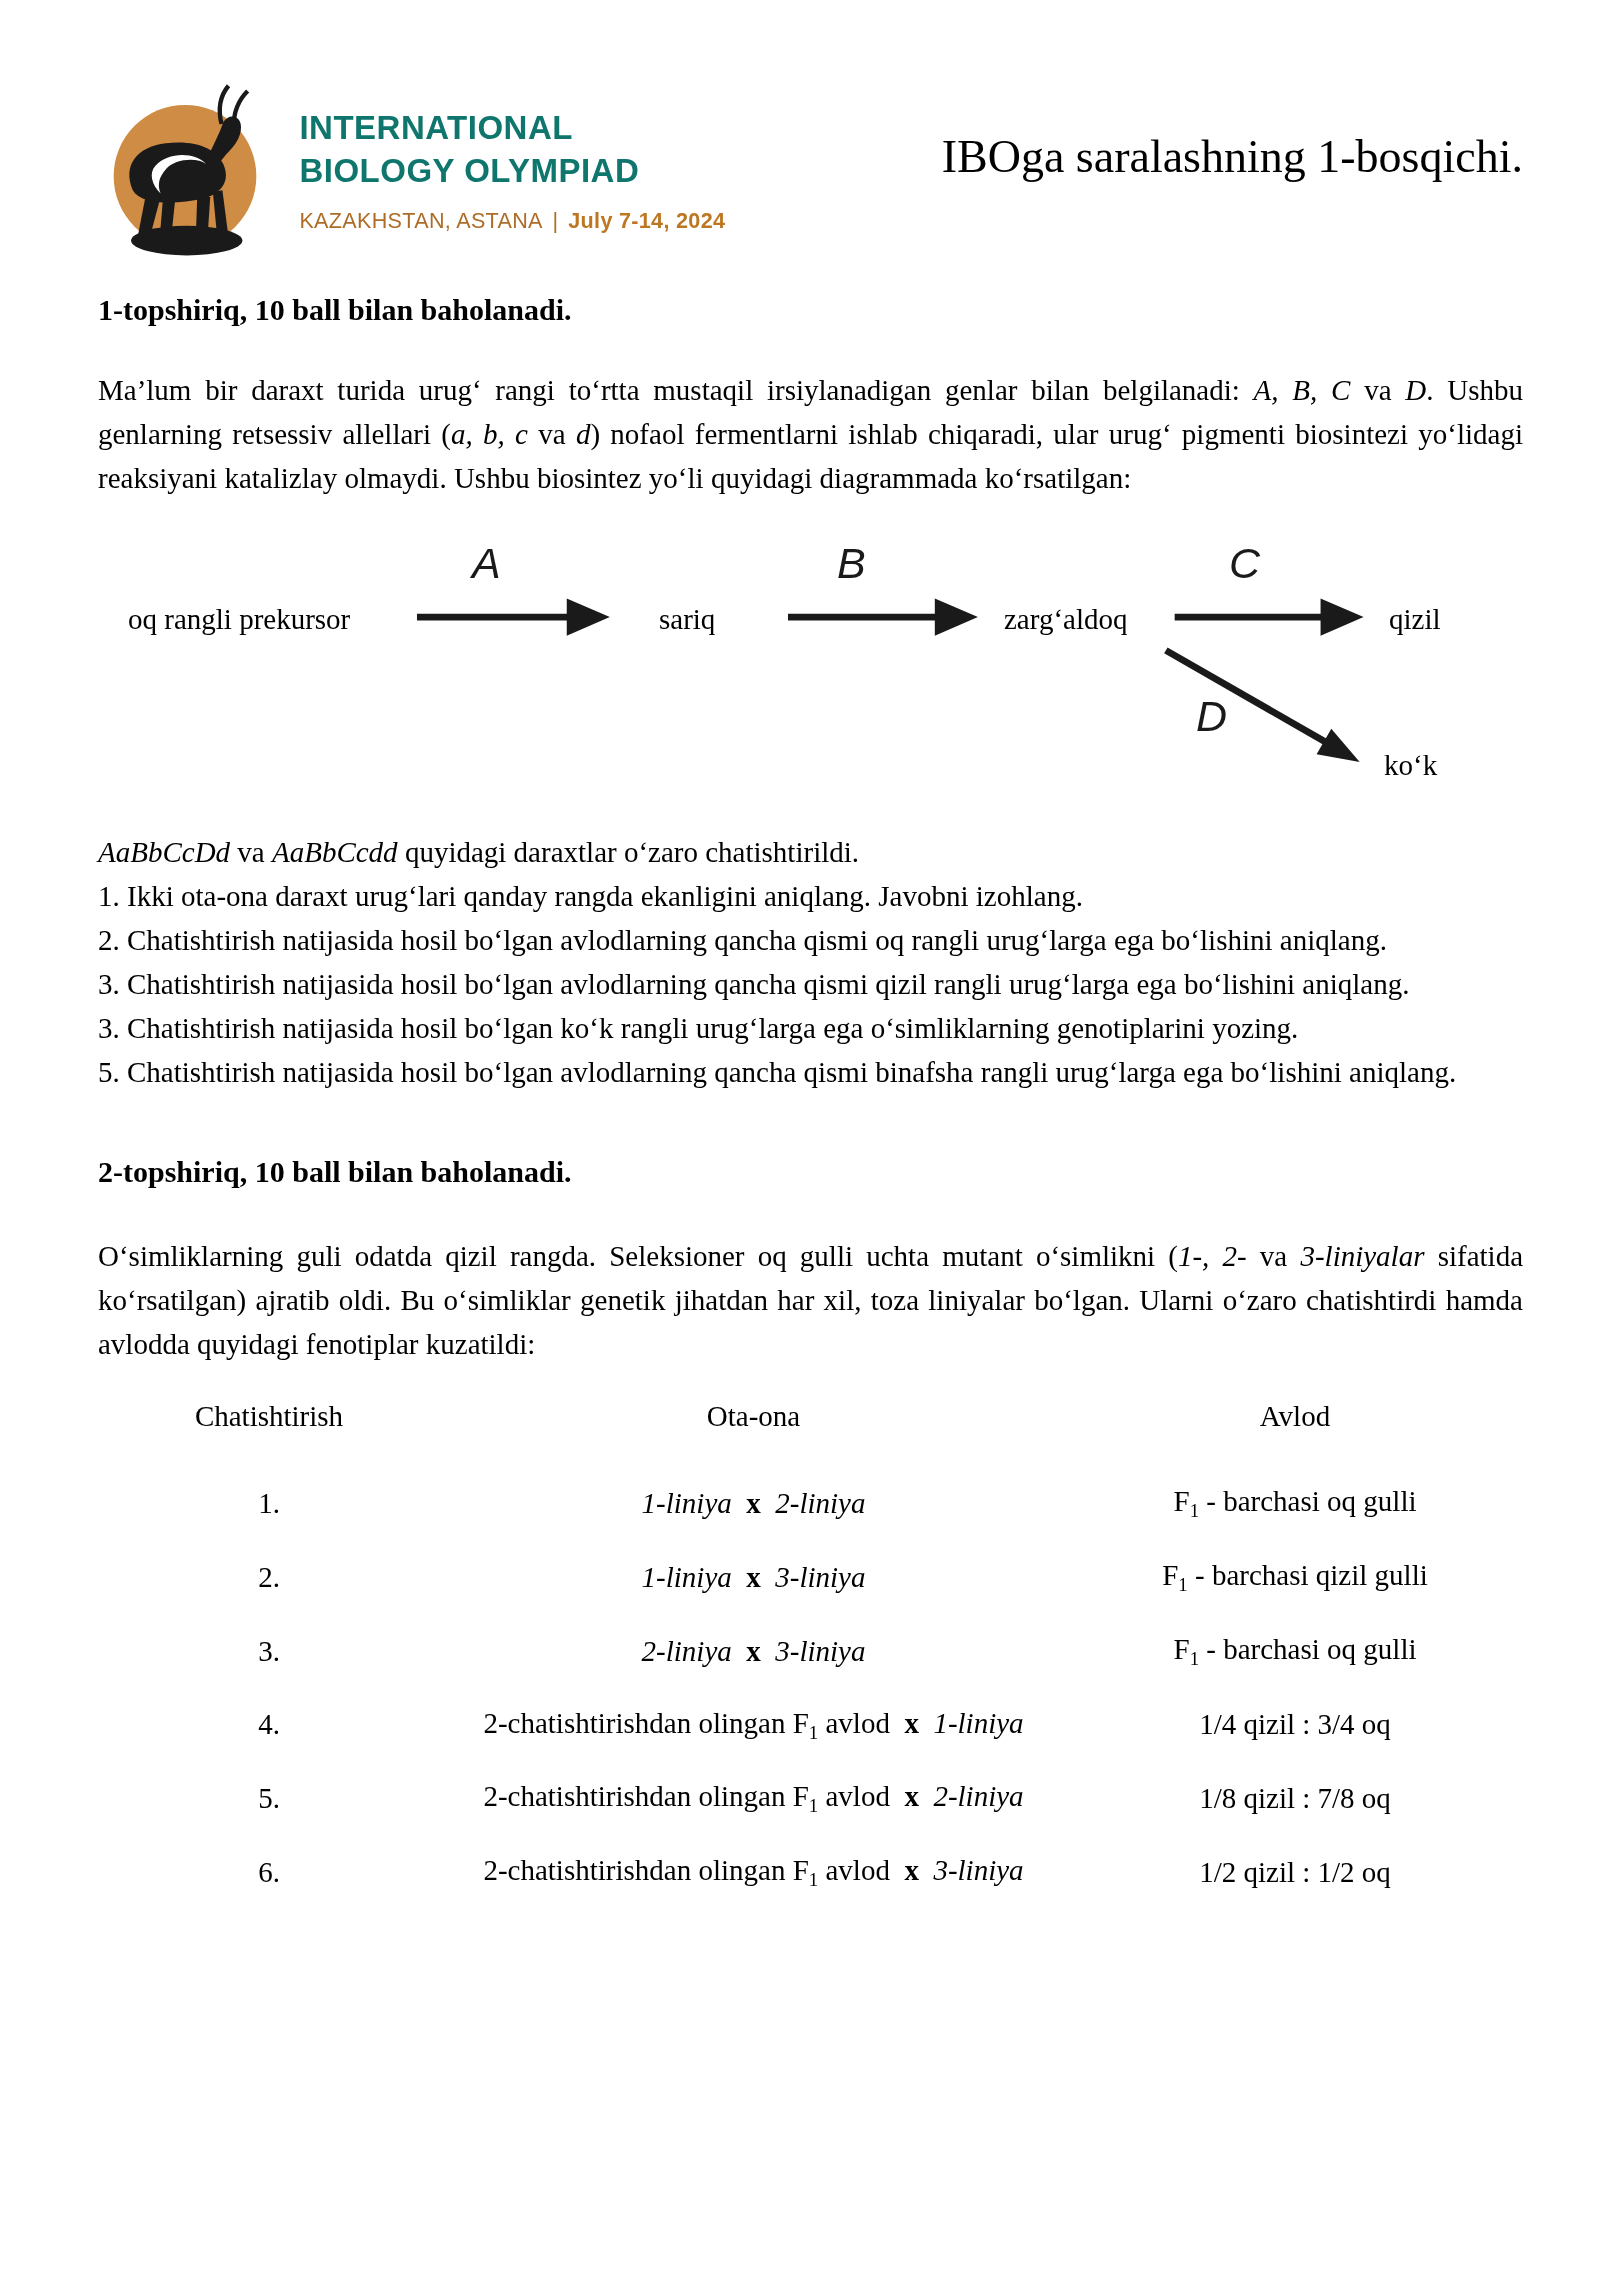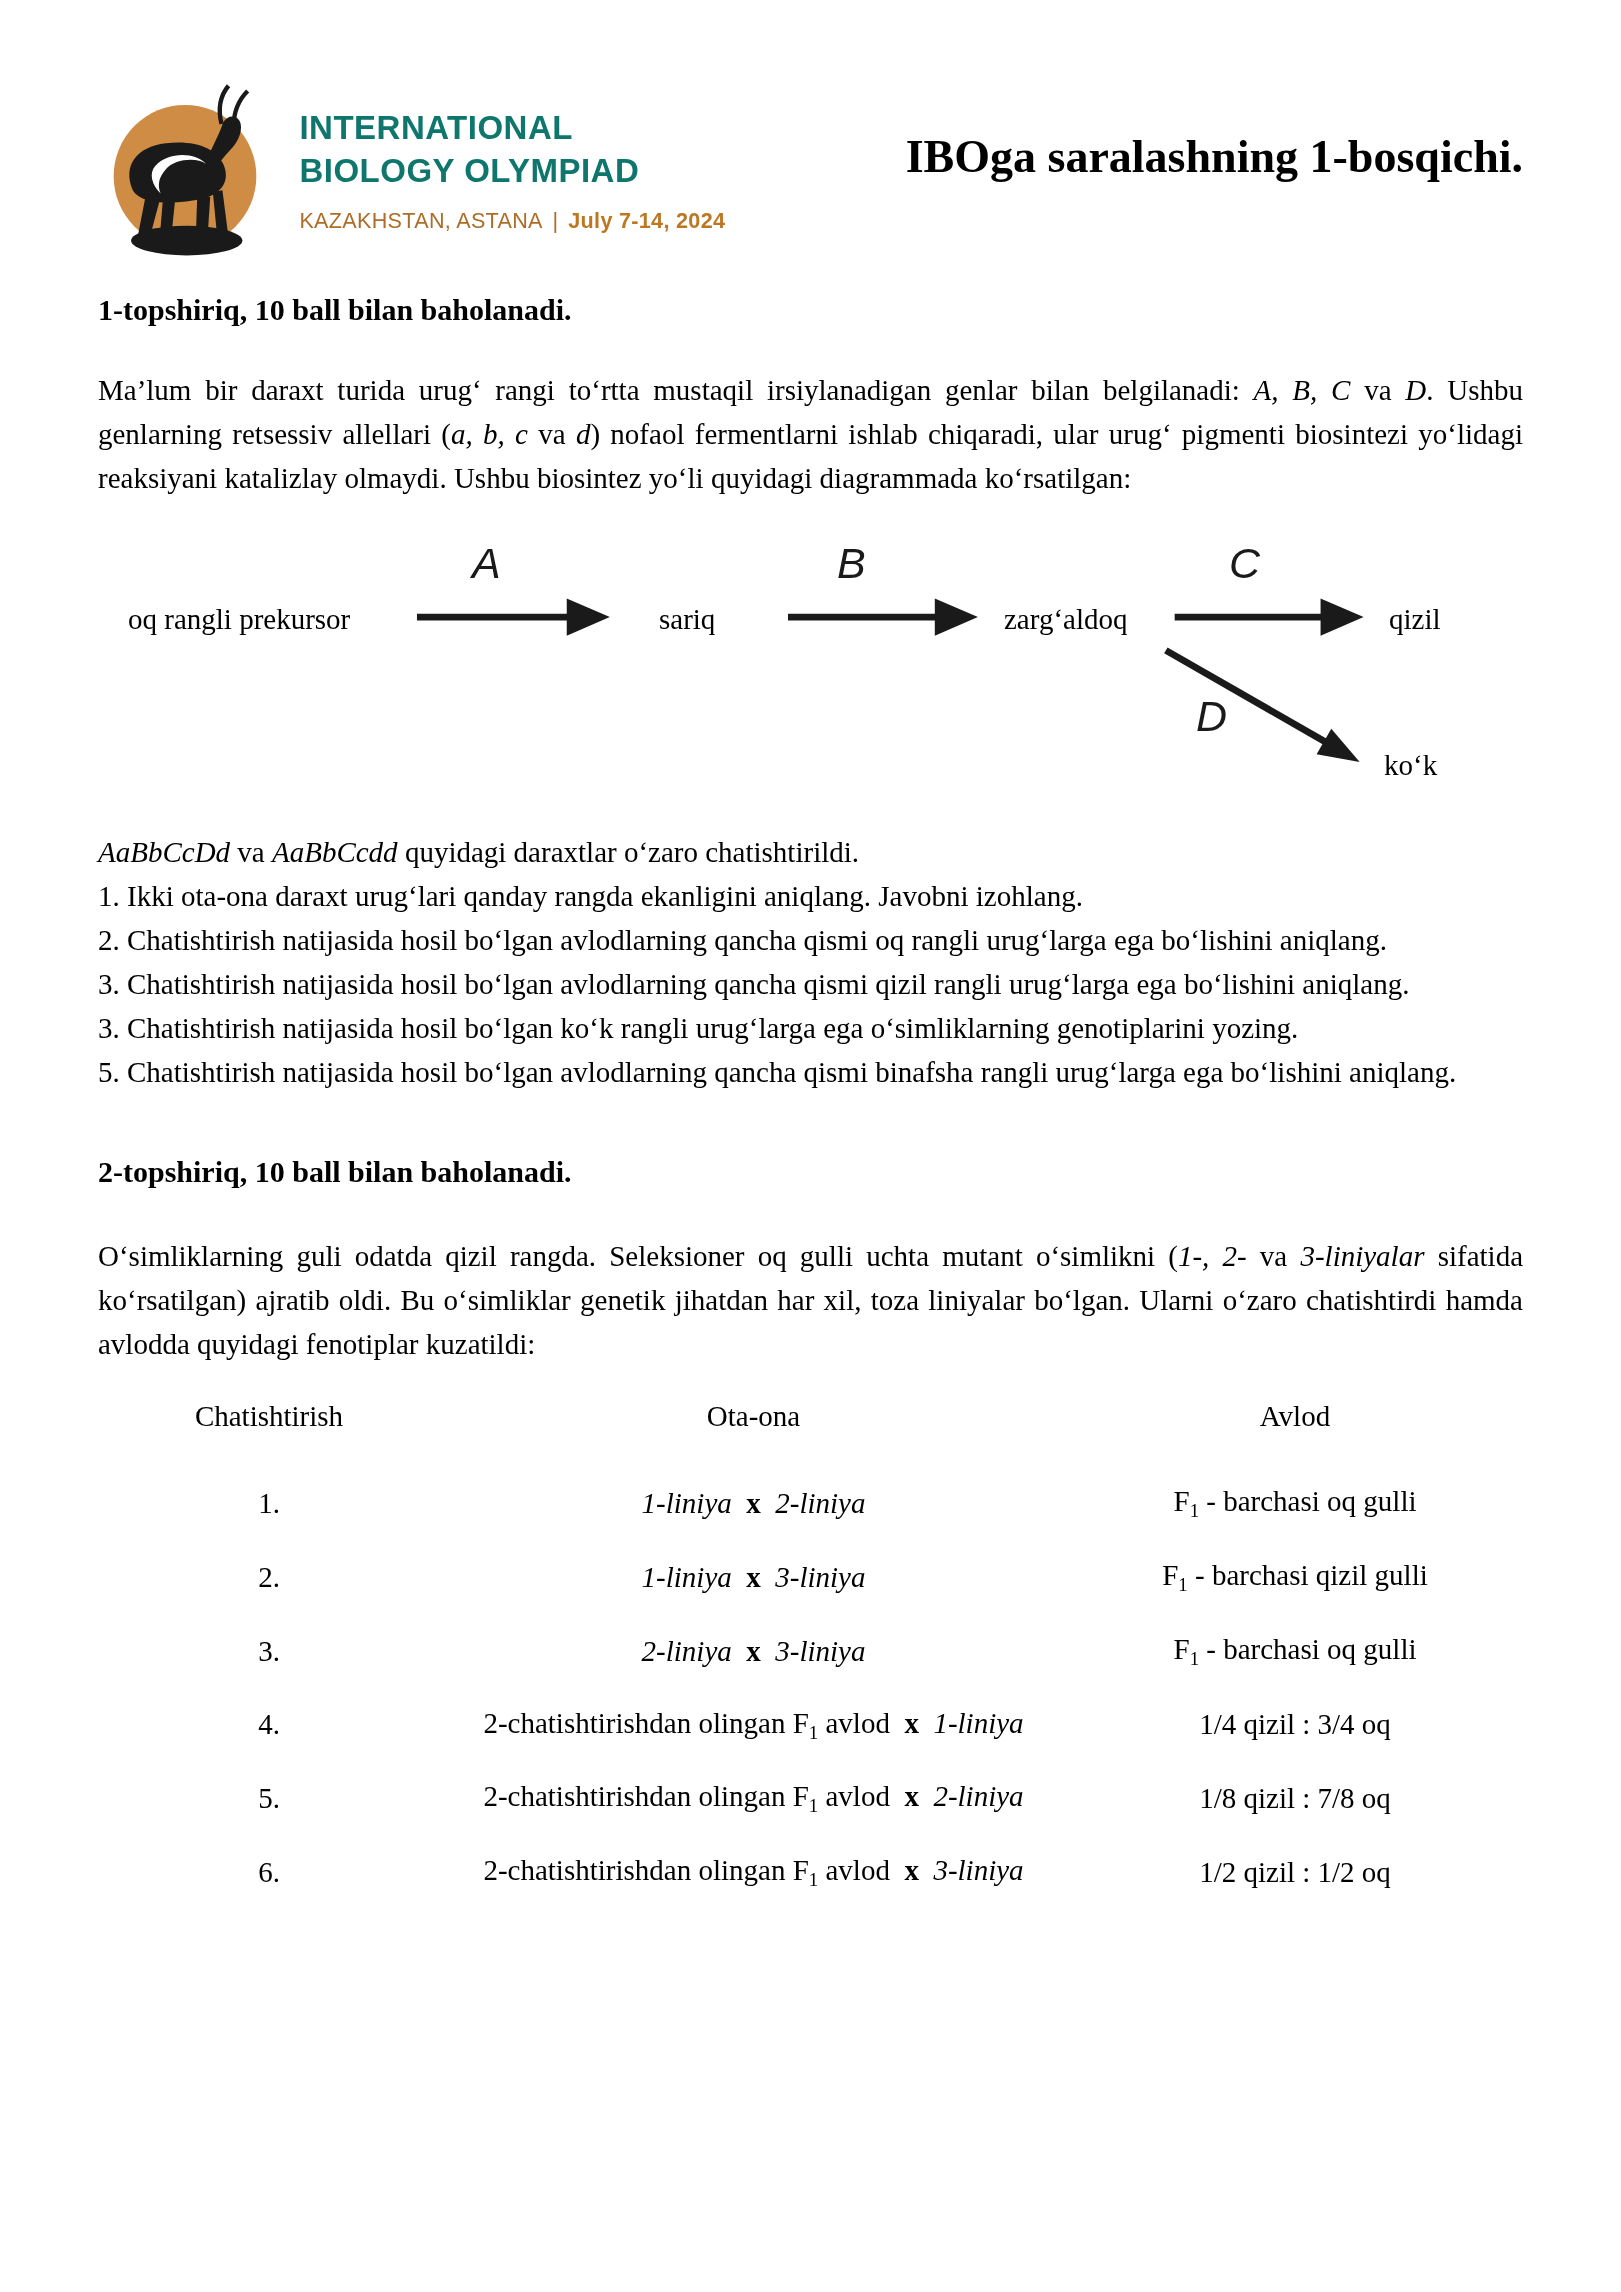--- a/index.html
+++ b/index.html
@@ -10,21 +10,21 @@
   }
   
   .header{display:flex; align-items:flex-start;}
   .logo-mark{flex:0 0 auto; margin-top:29px;}
   .logo-text{margin-left:27.4px; margin-top:57px; font-family:"Liberation Sans", sans-serif;}
   .org{font-weight:bold; font-size:33px; line-height:43px; letter-spacing:0.5px; color:#0f766e;}
   .loc-line{margin-top:15.7px; font-size:21.6px; color:#ad6d28; letter-spacing:0.3px;}
   .loc-line .sep{padding:0 9.8px; color:#ad6d28;}
   .loc-line .dates{font-weight:bold; color:#bd7722;}
   .doc-title{
-    margin:83px 0 0 auto; font-size:46px; font-weight:bold; white-space:nowrap;
+    margin:83px 0 0 auto; font-size:46px; font-weight:normal; white-space:nowrap;
     font-family:"Liberation Serif", serif; line-height:1.1;
   }
   
   .task-heading{
     text-align:left; font-weight:bold; font-size:30px;
     margin:29px 0 41px 0;
   }
   .task-heading.second{margin:61px 0 45px 0;}
   .body-par{font-size:29px; line-height:44px; text-align:justify;}
   .seg-i{font-style:italic;}

